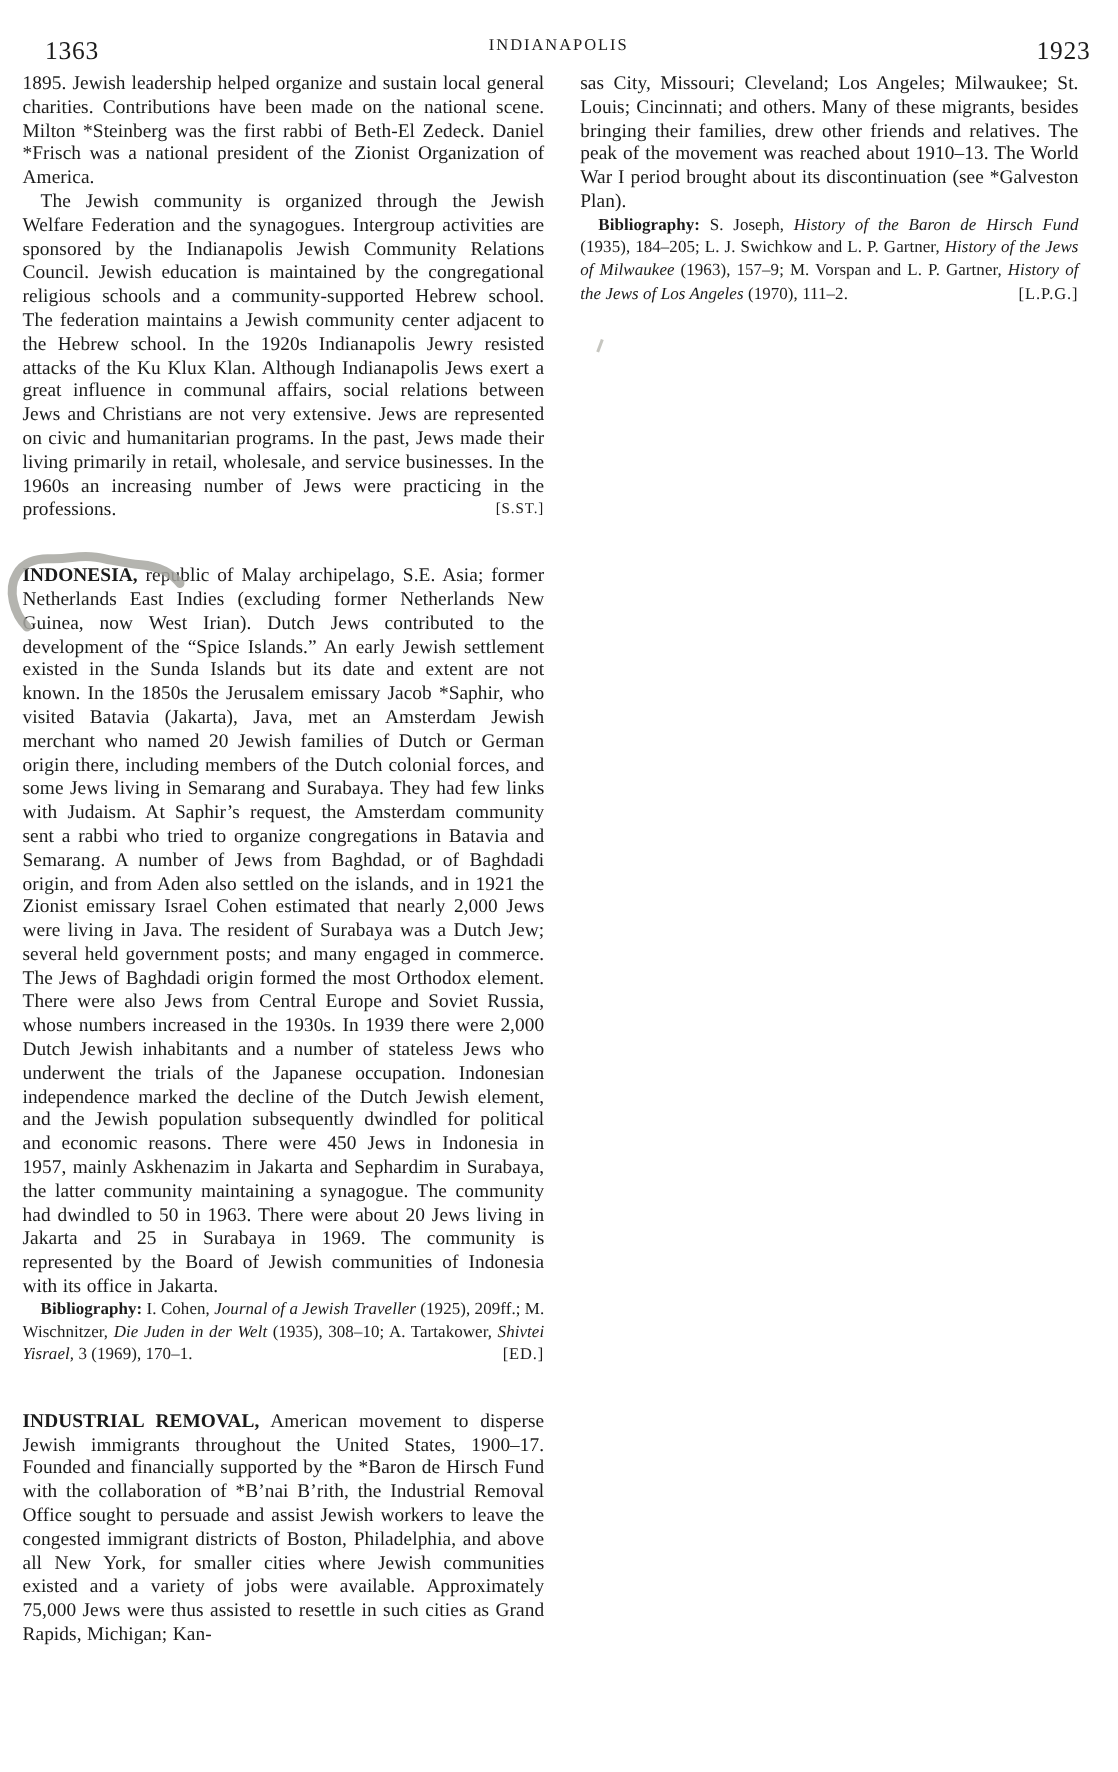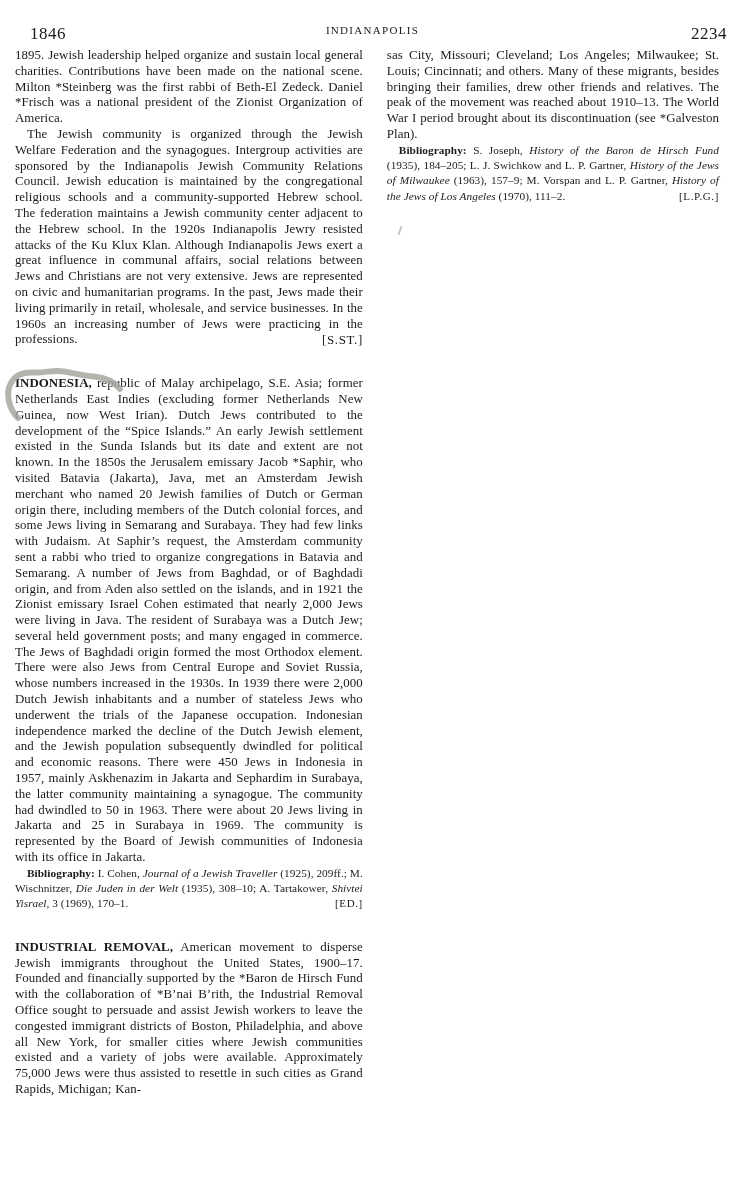--- a/index.html
+++ b/index.html
@@ -19,36 +19,36 @@
   .col-right{width:339px;}
   .block{
     position:relative;text-align:justify;
     font-size:12.9px;line-height:15.8px;word-spacing:0.4px;letter-spacing:0.05px;
   }
   .block.gap{margin-top:28px;}
   .block.indent{text-indent:12px;}
   .block.bib{font-size:11.3px;line-height:15.3px;word-spacing:0px;}
   .b{font-weight:bold;}
   .i{font-style:italic;}
-  .attr{position:absolute;right:0;bottom:0;font-size:13px;letter-spacing:0.6px;}
+  .attr{position:absolute;right:0;bottom:0;font-size:10px;letter-spacing:0.6px;}
   .bib .attr{font-size:11px;}
   
   .marker-svg{position:absolute;left:2px;top:364px;pointer-events:none;}
   
   .ring-artifact{position:absolute;left:293px;top:429px;font-size:9px;color:#6a6a6a;}
   .tick-artifact{position:absolute;left:399px;top:226px;width:2px;height:9px;
     background:#c6c6c0;transform:rotate(20deg);}
 </style>
 </head>
 <body>
 
 <div class="header">
-  <span class="pg-num pg-left">1846</span>
+  <span class="pg-num pg-left">1363</span>
   <div class="run-title">INDIANAPOLIS</div>
-  <span class="pg-num pg-right">2234</span>
+  <span class="pg-num pg-right">1923</span>
 </div>
 
 <div class="content">
   <div class="col col-left">
       <div class="block para"><span>1895. Jewish leadership helped organize and sustain local general charities. Contributions have been made on the national scene. Milton *Steinberg was the first rabbi of Beth-El Zedeck. Daniel *Frisch was a national president of the Zionist Organization of America.</span></div>
       <div class="block para indent"><span>The Jewish community is organized through the Jewish Welfare Federation and the synagogues. Intergroup activities are sponsored by the Indianapolis Jewish Community Relations Council. Jewish education is maintained by the congregational religious schools and a community-supported Hebrew school. The federation maintains a Jewish community center adjacent to the Hebrew school. In the 1920s Indianapolis Jewry resisted attacks of the Ku Klux Klan. Although Indianapolis Jews exert a great influence in communal affairs, social relations between Jews and Christians are not very extensive. Jews are represented on civic and humanitarian programs. In the past, Jews made their living primarily in retail, wholesale, and service businesses. In the 1960s an increasing number of Jews were practicing in the professions.</span><span class="attr">[S.ST.]</span></div>
       <div class="block para gap"><span class="b">INDONESIA,</span><span> republic of Malay archipelago, S.E. Asia; former Netherlands East Indies (excluding former Netherlands New Guinea, now West Irian). Dutch Jews contributed to the development of the “Spice Islands.” An early Jewish settlement existed in the Sunda Islands but its date and extent are not known. In the 1850s the Jerusalem emissary Jacob *Saphir, who visited Batavia (Jakarta), Java, met an Amsterdam Jewish merchant who named 20 Jewish families of Dutch or German origin there, including members of the Dutch colonial forces, and some Jews living in Semarang and Surabaya. They had few links with Judaism. At Saphir’s request, the Amsterdam community sent a rabbi who tried to organize congregations in Batavia and Semarang. A number of Jews from Baghdad, or of Baghdadi origin, and from Aden also settled on the islands, and in 1921 the Zionist emissary Israel Cohen estimated that nearly 2,000 Jews were living in Java. The resident of Surabaya was a Dutch Jew; several held government posts; and many engaged in commerce. The Jews of Baghdadi origin formed the most Orthodox element. There were also Jews from Central Europe and Soviet Russia, whose numbers increased in the 1930s. In 1939 there were 2,000 Dutch Jewish inhabitants and a number of stateless Jews who underwent the trials of the Japanese occupation. Indonesian independence marked the decline of the Dutch Jewish element, and the Jewish population subsequently dwindled for political and economic reasons. There were 450 Jews in Indonesia in 1957, mainly Askhenazim in Jakarta and Sephardim in Surabaya, the latter community maintaining a synagogue. The community had dwindled to 50 in 1963. There were about 20 Jews living in Jakarta and 25 in Surabaya in 1969. The community is represented by the Board of Jewish communities of Indonesia with its office in Jakarta.</span></div>
       <div class="block bib indent"><span class="b">Bibliography:</span><span> I. Cohen, </span><span class="i">Journal of a Jewish Traveller</span><span> (1925), 209ff.; M. Wischnitzer, </span><span class="i">Die Juden in der Welt</span><span> (1935), 308–10; A. Tartakower, </span><span class="i">Shivtei Yisrael,</span><span> 3 (1969), 170–1.</span><span class="attr">[ED.]</span></div>
       <div class="block para gap"><span class="b">INDUSTRIAL REMOVAL,</span><span> American movement to disperse Jewish immigrants throughout the United States, 1900–17. Founded and financially supported by the *Baron de Hirsch Fund with the collaboration of *B’nai B’rith, the Industrial Removal Office sought to persuade and assist Jewish workers to leave the congested immigrant districts of Boston, Philadelphia, and above all New York, for smaller cities where Jewish communities existed and a variety of jobs were available. Approximately 75,000 Jews were thus assisted to resettle in such cities as Grand Rapids, Michigan; Kan-</span></div>
     </div>

